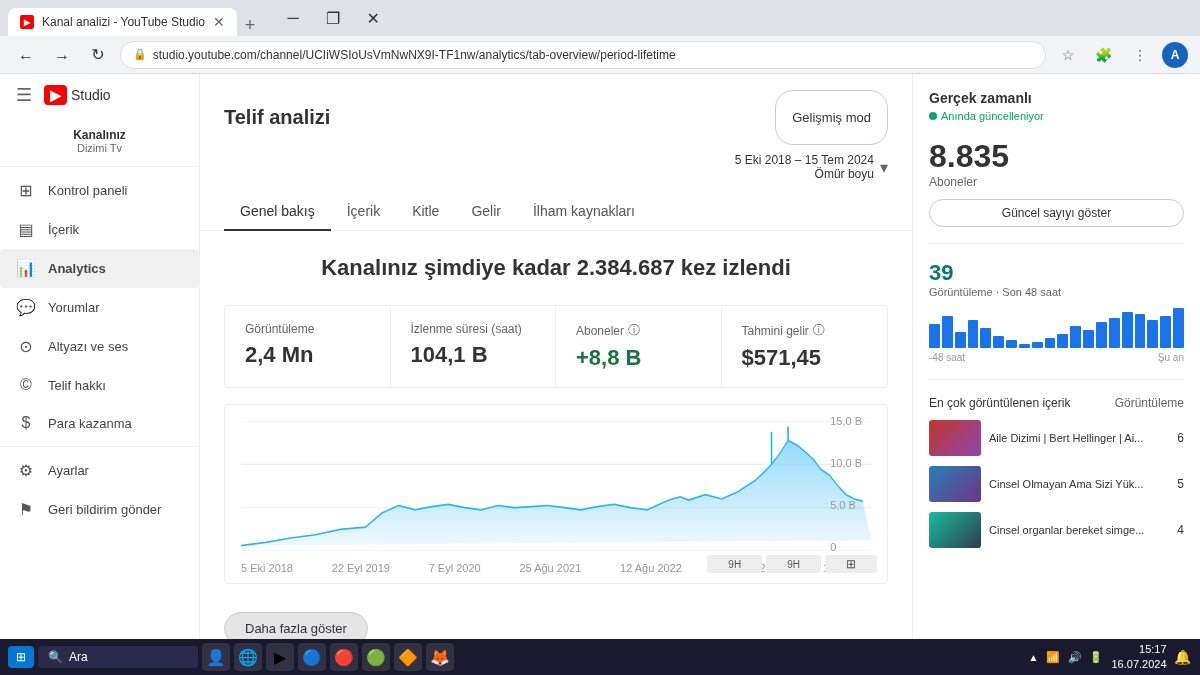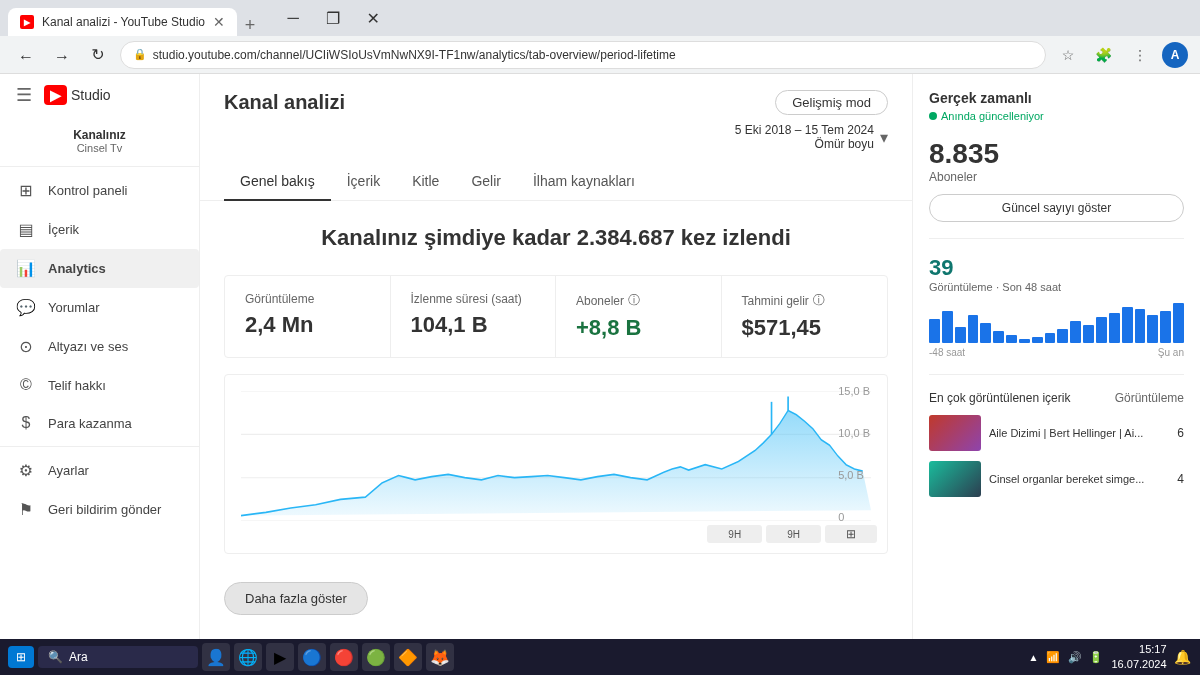--- a/index.html
+++ b/index.html
@@ -45,53 +45,53 @@
     .nav-item.active { background: #f0f0f0; font-weight: 600; }
     .nav-icon { font-size: 16px; color: #555; width: 20px; text-align: center; }
     .nav-label { font-size: 13px; }
     .nav-divider { height: 1px; background: #eee; margin: 4px 0; }
     .nav-section { margin-top: 4px; }
 
     
     .main-content { flex: 1; overflow-y: auto; background: white; }
     .page-header { padding: 16px 24px 0; display: flex; align-items: center; justify-content: space-between; }
     .page-title { font-size: 20px; font-weight: 600; color: #333; }
-    .advanced-btn { background: white; border: 1px solid #ccc; border-radius: 18px; padding: 4px 16px; font-size: 13px; cursor: pointer; color: #333; }
+    .advanced-btn { background: white; border: 1px solid #ccc; border-radius: 18px; padding: 19px 16px; font-size: 13px; cursor: pointer; color: #333; }
 
     .tabs { display: flex; gap: 0; padding: 0 24px; border-bottom: 1px solid #eee; margin-top: 12px; }
     .tab { padding: 10px 16px; cursor: pointer; font-size: 14px; color: #555; border-bottom: 2px solid transparent; margin-bottom: -1px; }
     .tab.active { color: #333; border-bottom-color: #333; font-weight: 500; }
 
     .stats-banner { padding: 24px; text-align: center; }
     .stats-banner-text { font-size: 22px; font-weight: 700; color: #333; }
 
     .stats-cards { display: grid; grid-template-columns: repeat(4, 1fr); gap: 0; border: 1px solid #eee; border-radius: 4px; margin: 0 24px; }
     .stat-card { padding: 16px 20px; border-right: 1px solid #eee; }
     .stat-card:last-child { border-right: none; }
     .stat-label { font-size: 12px; color: #666; margin-bottom: 6px; display: flex; align-items: center; gap: 4px; }
     .stat-value { font-size: 22px; font-weight: 600; color: #333; }
     .stat-positive { color: #1a7340; }
 
     .chart-area { margin: 16px 24px; border: 1px solid #eee; border-radius: 4px; padding: 16px; position: relative; height: 180px; }
-    .chart-y-labels { position: absolute; right: 17px; top: 10px; bottom: 30px; display: flex; flex-direction: column; justify-content: space-between; font-size: 11px; color: #999; }
+    .chart-y-labels { position: absolute; right: 25px; top: 10px; bottom: 30px; display: flex; flex-direction: column; justify-content: space-between; font-size: 11px; color: #999; }
     .chart-x-labels { display: flex; justify-content: space-between; padding: 8px 0 0; font-size: 11px; color: #999; }
     .chart-svg { width: 100%; height: 130px; }
     .chart-controls { position: absolute; bottom: 10px; right: 10px; display: flex; gap: 4px; }
     .chart-ctrl-btn { background: #eee; border: none; border-radius: 3px; padding: 2px 21px; font-size: 10px; cursor: pointer; color: #555; }
 
     .show-more-btn { margin: 12px 24px; background: #e5e5e5; border: 1px solid #ccc; border-radius: 18px; padding: 8px 20px; font-size: 13px; cursor: pointer; color: #333; }
 
     
     .right-panel { width: 288px; border-left: 1px solid #eee; background: white; padding: 16px; overflow-y: auto; flex-shrink: 0; }
     .realtime-header { font-size: 14px; font-weight: 600; color: #333; margin-bottom: 4px; }
     .realtime-sub { font-size: 11px; color: #00a862; display: flex; align-items: center; gap: 4px; }
     .live-dot { width: 8px; height: 8px; border-radius: 50%; background: #00a862; display: inline-block; }
 
     .realtime-stat { margin-top: 16px; }
-    .realtime-number { font-size: 28px; font-weight: 600; color: #333; }
+    .realtime-number { font-size: 32px; font-weight: 600; color: #333; }
     .realtime-label { font-size: 12px; color: #666; }
 
     .show-count-btn { margin-top: 10px; background: white; border: 1px solid #ccc; border-radius: 18px; padding: 6px 14px; font-size: 12px; cursor: pointer; color: #333; width: 100%; }
 
     .panel-divider { height: 1px; background: #eee; margin: 16px 0; }
 
     .views-stat { margin-bottom: 8px; }
     .views-number { font-size: 22px; font-weight: 600; color: #0f766e; }
     .views-sub { font-size: 11px; color: #666; }
 
@@ -163,21 +163,21 @@
     <div class="sidebar-header">
       <span class="hamburger">☰</span>
       <div class="yt-logo">
         <span class="yt-icon">▶</span>
         <span class="studio-text">Studio</span>
       </div>
     </div>
 
     <div class="channel-info">
       <span class="channel-name">Kanalınız</span>
-      <span class="channel-sub">Cinsel Tv</span>
+      <span class="channel-sub">Dizimi Tv</span>
     </div>
 
     <div class="nav-section">
       <div class="nav-item">
         <span class="nav-icon">⊞</span>
         <span class="nav-label">Kontrol paneli</span>
       </div>
       <div class="nav-item">
         <span class="nav-icon">▤</span>
         <span class="nav-label">İçerik</span>
@@ -209,21 +209,21 @@
       </div>
       <div class="nav-item">
         <span class="nav-icon">⚑</span>
         <span class="nav-label">Geri bildirim gönder</span>
       </div>
     </div>
   </div>
 
   <div class="main-content">
     <div class="page-header">
-      <h1 class="page-title">Kanal analizi</h1>
+      <h1 class="page-title">Telif analizi</h1>
       <button class="advanced-btn">Gelişmiş mod</button>
     </div>
 
     
     <div style="text-align:right; padding: 8px 24px 0; display:flex; justify-content:flex-end; align-items:center; gap: 6px;">
       <div style="text-align:right;">
         <div style="font-size:12px; color:#333;">5 Eki 2018 – 15 Tem 2024</div>
         <div style="font-size:12px; color:#333;">Ömür boyu</div>
       </div>
       <span style="font-size:16px; color:#666; cursor:pointer;">▾</span>
@@ -279,20 +279,29 @@
         <path d="M0,115 L30,112 L60,108 L90,105 L120,100 L150,98 L170,85 L190,78 L200,80 L210,82 L230,79 L250,77 L270,80 L290,82 L310,78 L330,80 L350,79 L370,78 L390,80 L410,82 L430,79 L450,77 L470,80 L490,82 L510,75 L520,72 L530,70 L540,73 L560,68 L580,72 L600,65 L610,60 L620,55 L630,48 L640,40 L650,30 L660,18 L670,22 L680,28 L690,35 L700,45 L710,50 L720,60 L730,68 L740,72 L750,74" fill="none" stroke="#29b6f6" stroke-width="1.5"></path>
 
         <line x1="640" y1="40" x2="640" y2="10" stroke="#29b6f6" stroke-width="2"></line>
         <line x1="660" y1="18" x2="660" y2="5" stroke="#29b6f6" stroke-width="2"></line>
       </svg>
       <div class="chart-y-labels">
         <span>15,0 B</span>
         <span>10,0 B</span>
         <span>5,0 B</span>
         <span>0</span>
+      </div>
+      <div class="chart-x-labels">
+        <span>5 Eki 2018</span>
+        <span>22 Eyl 2019</span>
+        <span>7 Eyl 2020</span>
+        <span>25 Ağu 2021</span>
+        <span>12 Ağu 2022</span>
+        <span>29 Tem 2023</span>
+        <span>15 Tem ...</span>
       </div>
       <div class="chart-controls">
         <button class="chart-ctrl-btn">9H</button>
         <button class="chart-ctrl-btn">9H</button>
         <button class="chart-ctrl-btn" style="font-size:12px;">⊞</button>
       </div>
     </div>
 
     <button class="show-more-btn">Daha fazla göster</button>
   </div>
@@ -353,20 +362,25 @@
       <span class="top-content-label">En çok görüntülenen içerik</span>
       <span class="top-content-col">Görüntüleme</span>
     </div>
 
     <div class="content-item">
       <div class="content-thumb content-thumb-1"></div>
       <span class="content-title">Aile Dizimi | Bert Hellinger | Ai...</span>
       <span class="content-views">6</span>
     </div>
     <div class="content-item">
+      <div class="content-thumb content-thumb-2"></div>
+      <span class="content-title">Cinsel Olmayan Ama Sizi Yük...</span>
+      <span class="content-views">5</span>
+    </div>
+    <div class="content-item">
       <div class="content-thumb content-thumb-3"></div>
       <span class="content-title">Cinsel organlar bereket simge...</span>
       <span class="content-views">4</span>
     </div>
   </div>
 
 </div>
 
 <div class="taskbar">
   <div class="taskbar-left">

